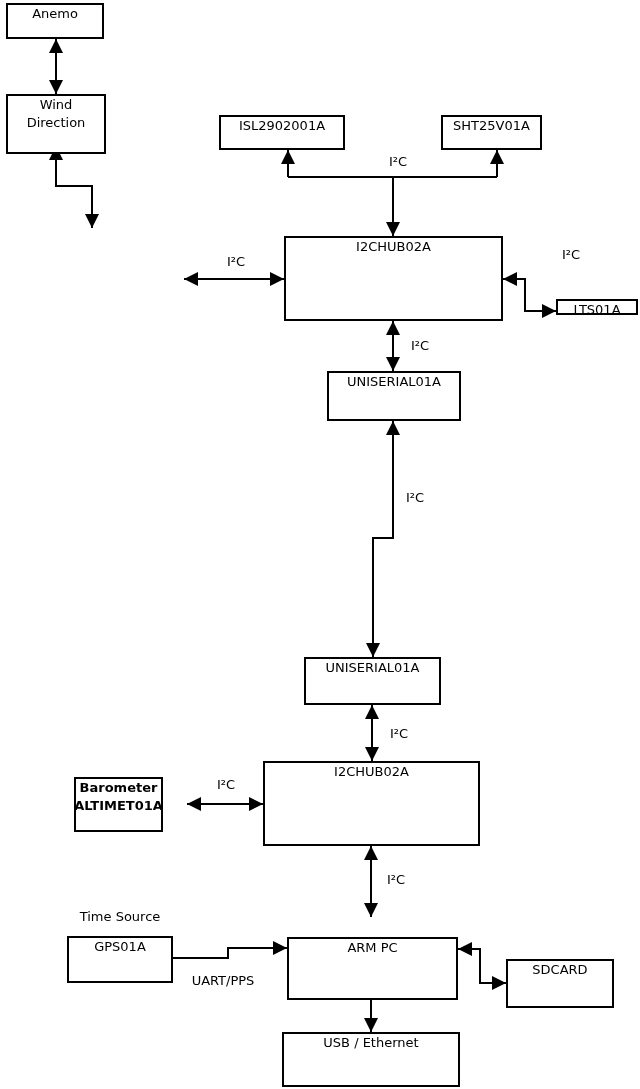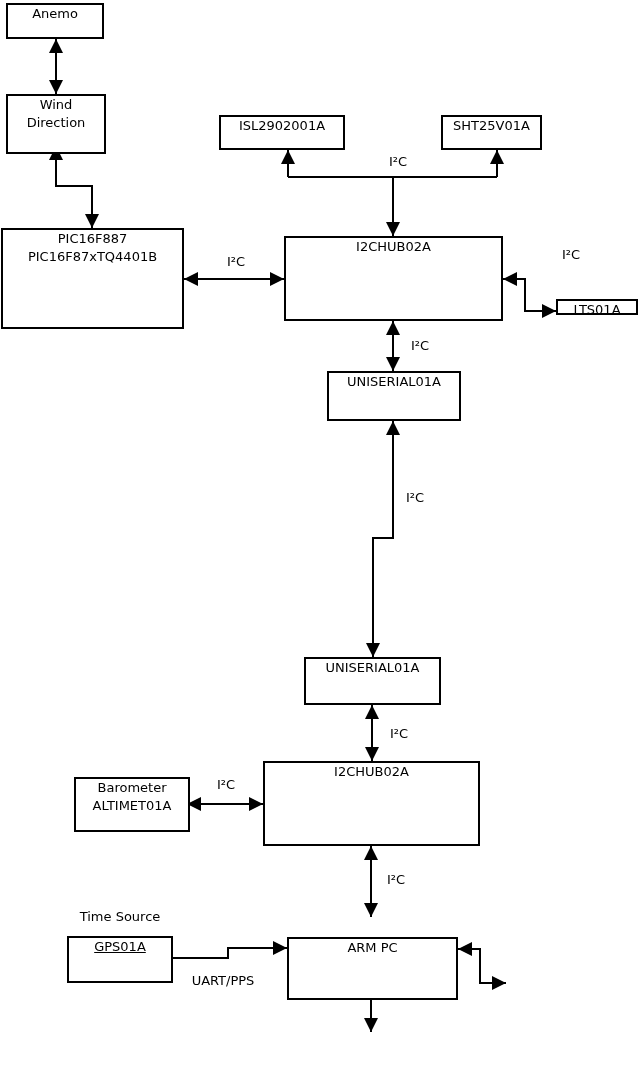--- a/index.html
+++ b/index.html
@@ -68,24 +68,20 @@
 
   <div class="box" style="left:6px; top:3px; width:98px; height:36px;">
     <span>Anemo</span>
   </div>
 
   <div class="box" style="left:6px; top:94px; width:100px; height:60px;">
     <span>Wind</span>
     <span>Direction</span>
   </div>
 
-  <div class="box" style="left:1px; top:228px; width:183px; height:101px;">
-    <span>PIC16F887</span>
-    <span>PIC16F87xTQ4401B</span>
-  </div>
 
   <div class="box" style="left:219px; top:115px; width:126px; height:35px;">
     <span>ISL2902001A</span>
   </div>
 
   <div class="box" style="left:441px; top:115px; width:101px; height:35px;">
     <span>SHT25V01A</span>
   </div>
 
   <div class="box" style="left:284px; top:236px; width:219px; height:85px;">
@@ -101,34 +97,40 @@
   </div>
 
   <div class="box" style="left:304px; top:657px; width:137px; height:48px;">
     <span>UNISERIAL01A</span>
   </div>
 
   <div class="box" style="left:263px; top:761px; width:217px; height:85px;">
     <span>I2CHUB02A</span>
   </div>
 
-  <div class="box" style="left:74px; top:777px; width:116px; height:55px;">
+  <div class="box" style="left:74px; top:777px; width:89px; height:55px;font-weight:bold;">
     <span>Barometer</span>
     <span>ALTIMET01A</span>
   </div>
 
-  <div class="box" style="left:67px; top:936px; width:106px; height:47px;text-decoration:underline;">
+  <div class="box" style="left:67px; top:936px; width:106px; height:47px;">
     <span>GPS01A</span>
   </div>
 
   <div class="box" style="left:287px; top:917px; width:171px; height:63px;margin-top:20px;">
     <span>ARM PC</span>
   </div>
 
+  <div class="box" style="left:506px; top:959px; width:108px; height:49px;">
+    <span>SDCARD</span>
+  </div>
 
+  <div class="box" style="left:282px; top:1032px; width:178px; height:55px;">
+    <span>USB / Ethernet</span>
+  </div>
 
   <span class="edge-label" style="left:398px; top:161px;">I²C</span>
   <span class="edge-label" style="left:236px; top:261px;">I²C</span>
   <span class="edge-label" style="left:571px; top:254px;">I²C</span>
   <span class="edge-label" style="left:420px; top:345px;">I²C</span>
   <span class="edge-label" style="left:415px; top:497px;">I²C</span>
   <span class="edge-label" style="left:399px; top:733px;">I²C</span>
   <span class="edge-label" style="left:226px; top:784px;">I²C</span>
   <span class="edge-label" style="left:396px; top:879px;">I²C</span>
   <span class="edge-label" style="left:120px; top:916px;">Time Source</span>

